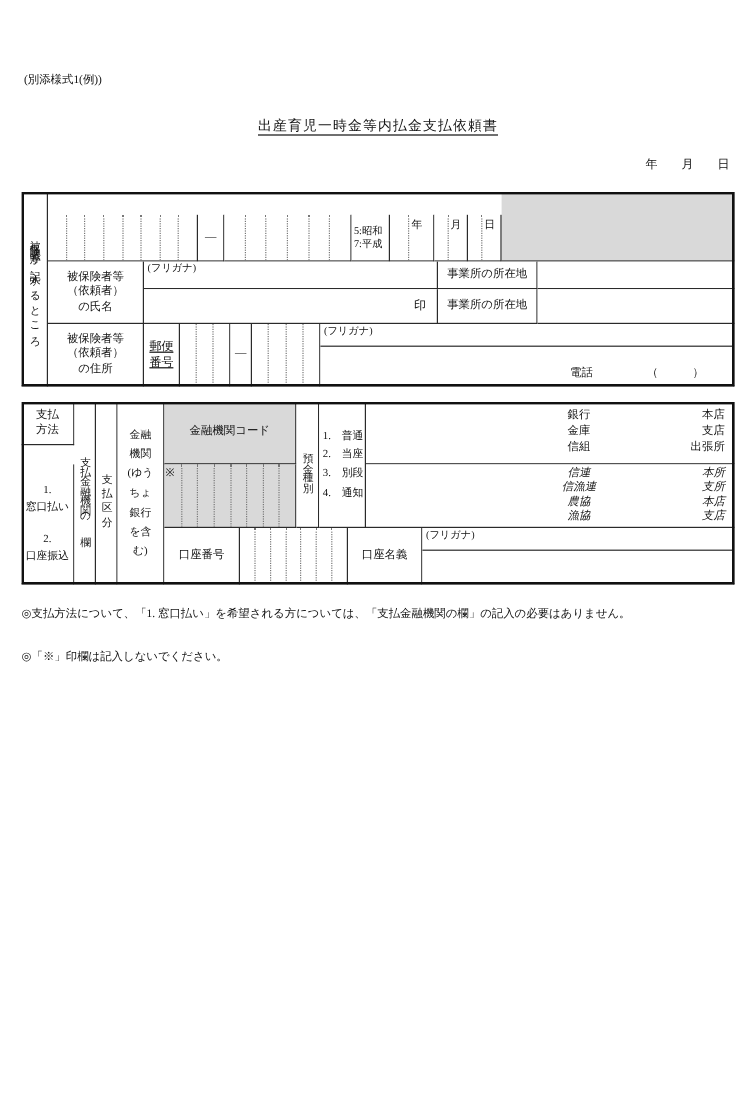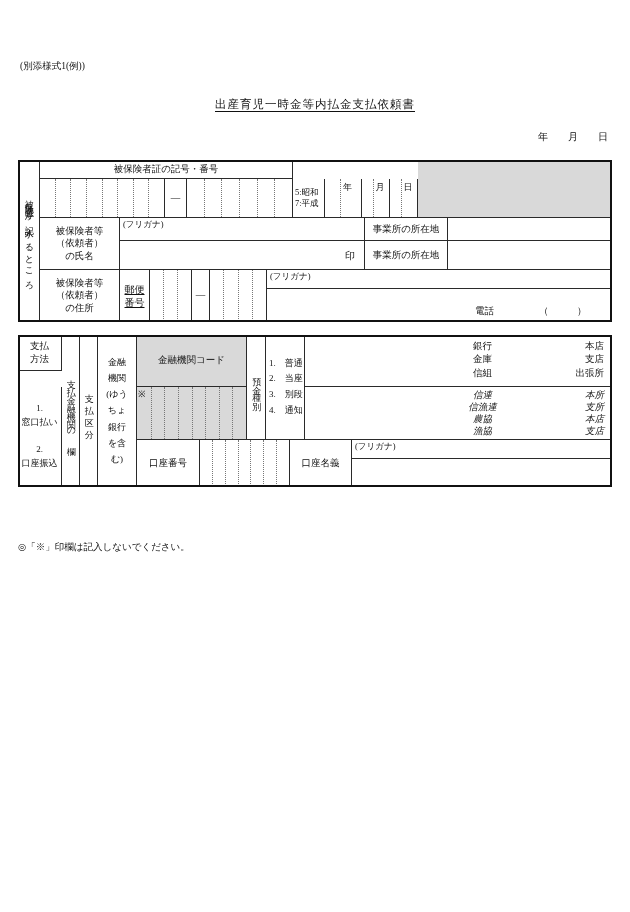--- a/index.html
+++ b/index.html
@@ -33,21 +33,20 @@
 <div class="page">
 
   <div class="abs" style="left:20px;top:60px;font-size:9.5px;">(別添様式1(例))</div>
   <div class="title"><span>出産育児一時金等内払金支払依頼書</span></div>
   <div class="abs" style="right:22px;top:130px;font-size:10px;">年　　月　　日</div>
 
   <div class="c ctr" style="left:18px;top:160px;width:22px;height:162px;">
     <span class="vtext" style="font-size:9px;letter-spacing:2.5px;">被保険者等が記入するところ</span>
   </div>
 
-  <div class="c ctr" style="left:40px;top:160px;width:253px;height:19px;">被保険者証の記号・番号</div>
   <div class="c gray" style="left:418px;top:160px;width:194px;height:58px;"></div>
 
   <div class="c" style="left:40px;top:179px;width:125px;height:39px;">
     <div class="dgrp">
         <span></span>
         <span></span>
         <span></span>
         <span></span>
         <span></span>
         <span></span>
@@ -203,15 +202,16 @@
   <div class="c ctr" style="left:290px;top:440px;width:62px;height:47px;">口座名義</div>
   <div class="c" style="left:352px;top:440px;width:260px;height:47px;">
     <div style="height:19px;border-bottom:1px solid #2a2a2a;box-sizing:border-box;">
       <span class="fl">(フリガナ)</span>
     </div>
     <div style="height:27px;"></div>
   </div>
 
   <div class="frame" style="left:18px;top:335px;width:594px;height:152px;"></div>
 
+  <div class="note" style="top:505px;">◎支払方法について、「1. 窓口払い」を希望される方については、「支払金融機関の欄」の記入の必要はありません。</div>
   <div class="note" style="top:541px;">◎「※」印欄は記入しないでください。</div>
 
 </div>
 
 </body></html>

